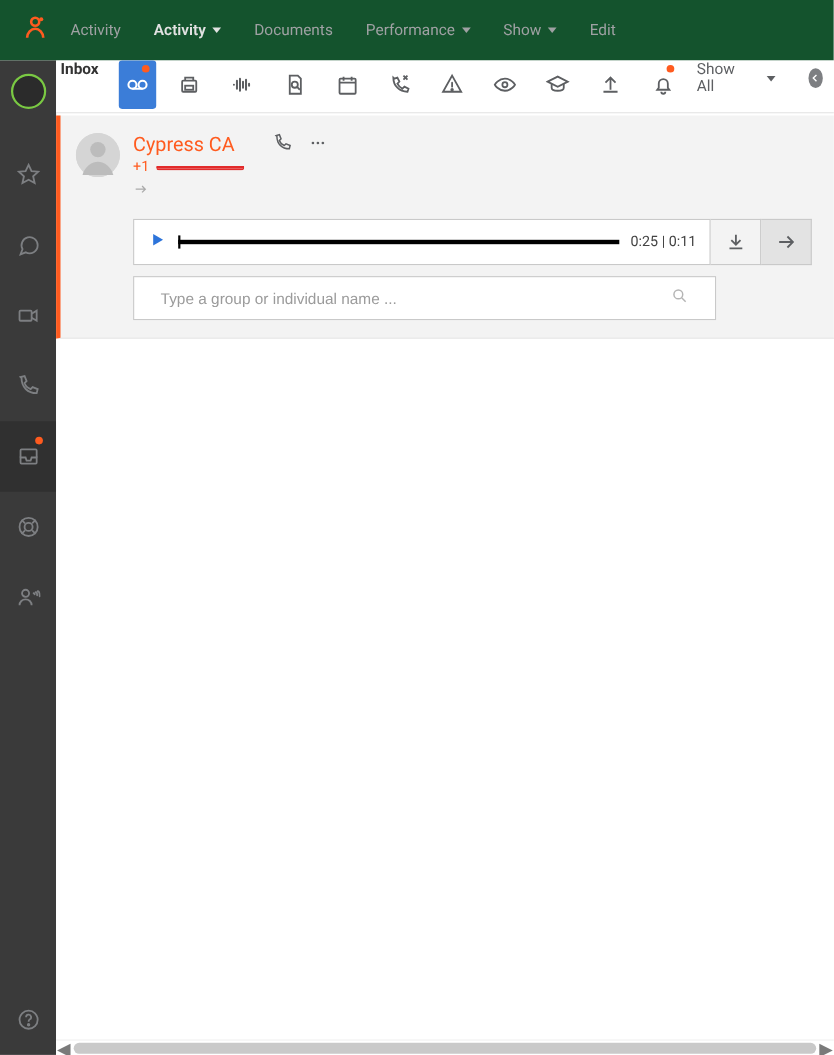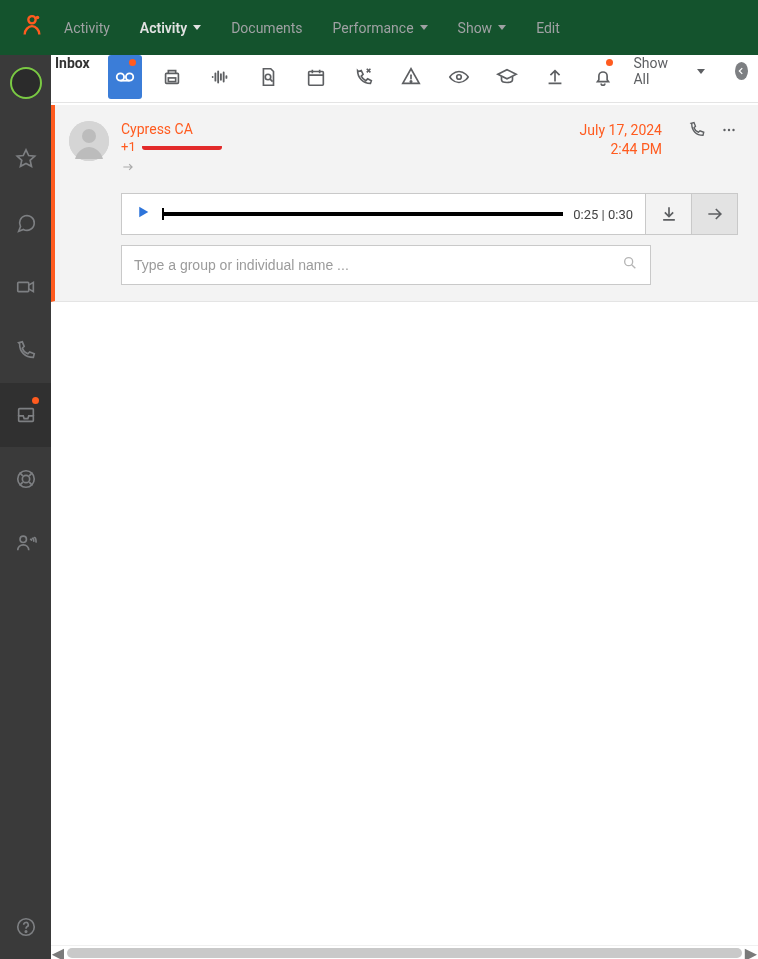--- a/index.html
+++ b/index.html
@@ -168,21 +168,21 @@
     border-bottom:1px solid #e4e4e4;
   }
   .vcard-head { display:flex; gap:12px; }
   .vm-avatar {
     width:40px;height:40px;border-radius:50%;
     background:#d5d5d5;
     display:flex;align-items:center;justify-content:center;
   }
   .vm-avatar svg{ width:40px;height:40px; fill:#bfbfbf; }
   .vm-meta { display:flex;flex-direction:column;gap:2px; }
-  .vm-name { color:#ff5b1f; font-size:14px; cursor:pointer; }
+  .vm-name { color:#ff5b1f; font-size:18px; cursor:pointer; }
   .vm-phone { color:#ff5b1f; font-size:13px; display:flex; align-items:center; gap:6px; }
   .vm-redact {
     display:inline-block;width:80px;height:6px;border-radius:3px;
     background:repeating-linear-gradient(0deg,#e22a2a,#e22a2a 2px,transparent 2px,transparent 4px);
     border-bottom:2px solid #e22a2a;
   }
   .vm-fwd { color:#aaa; margin-top:4px; font-size:13px; }
   .vm-date { margin-left:auto; text-align:right; color:#ff5b1f; font-size:14px; line-height:1.35; }
   .vm-actions { margin-left:14px; display:flex; align-items:flex-start; gap:14px; color:#5d5f62; }
   .vm-actions svg{width:18px;height:18px;cursor:pointer;}
@@ -219,21 +219,21 @@
   }
   .sqbtn.filled { background:#e3e3e3; }
   .sqbtn svg{width:20px;height:20px;}
 
   .search-row {
     margin:0 0 0 52px;
     border:1px solid #c9c9c9;
     background:#fff;
     height:40px;
     display:flex;align-items:center;
-    padding:0 12px;
+    padding:0 24px;
     width:530px;
   }
   .search-row input{
     border:none;outline:none;flex:1;font-size:14px;color:#666;
   }
   .search-row input::placeholder{color:#9b9b9b;}
   .search-icn{color:#b5b5b5;}
 
   .notes-row{
     margin:22px 0 0 52px;
@@ -458,24 +458,20 @@
         <span class="vm-phone">
           <span>+1</span>
           <span class="vm-redact"></span>
         </span>
         <span class="vm-fwd">
           <svg viewBox="0 0 24 24" width="14" height="14" fill="none" stroke="#aaa" stroke-width="2">
               <path d="M4 12h14M14 7l5 5-5 5"></path>
             </svg>
         </span>
       </div>
-      <div class="vm-date">
-        <div>July 17, 2024</div>
-        <div>2:44 PM</div>
-      </div>
       <div class="vm-actions">
         <span><svg viewBox="0 0 24 24" fill="none" stroke="currentColor" stroke-width="1.8">
               <path d="M5 4c0 9 6 15 15 15l1-4-5-2-2 2c-3-1-5-3-6-6l2-2-2-5-4 1z"></path>
             </svg></span>
         <span><svg viewBox="0 0 24 24" fill="currentColor">
               <circle cx="6" cy="12" r="1.6"></circle>
               <circle cx="12" cy="12" r="1.6"></circle>
               <circle cx="18" cy="12" r="1.6"></circle>
             </svg></span>
       </div>
@@ -485,21 +481,21 @@
       <div class="player">
         <span class="play-btn">
           <svg viewBox="0 0 24 24" fill="currentColor">
               <path d="M7 5v14l12-7z"></path>
             </svg>
         </span>
         <div class="track"></div>
         <span class="time">
           <span>0:25</span>
           <span>|</span>
-          <span>0:30</span>
+          <span>0:11</span>
         </span>
       </div>
       <div class="sqbtn">
         <svg viewBox="0 0 24 24" fill="none" stroke="currentColor" stroke-width="2">
             <path d="M12 4v11M7 10l5 5 5-5M5 19h14"></path>
           </svg>
       </div>
       <div class="sqbtn filled">
         <svg viewBox="0 0 24 24" fill="none" stroke="currentColor" stroke-width="2">
             <path d="M4 12h14M13 6l6 6-6 6"></path>

